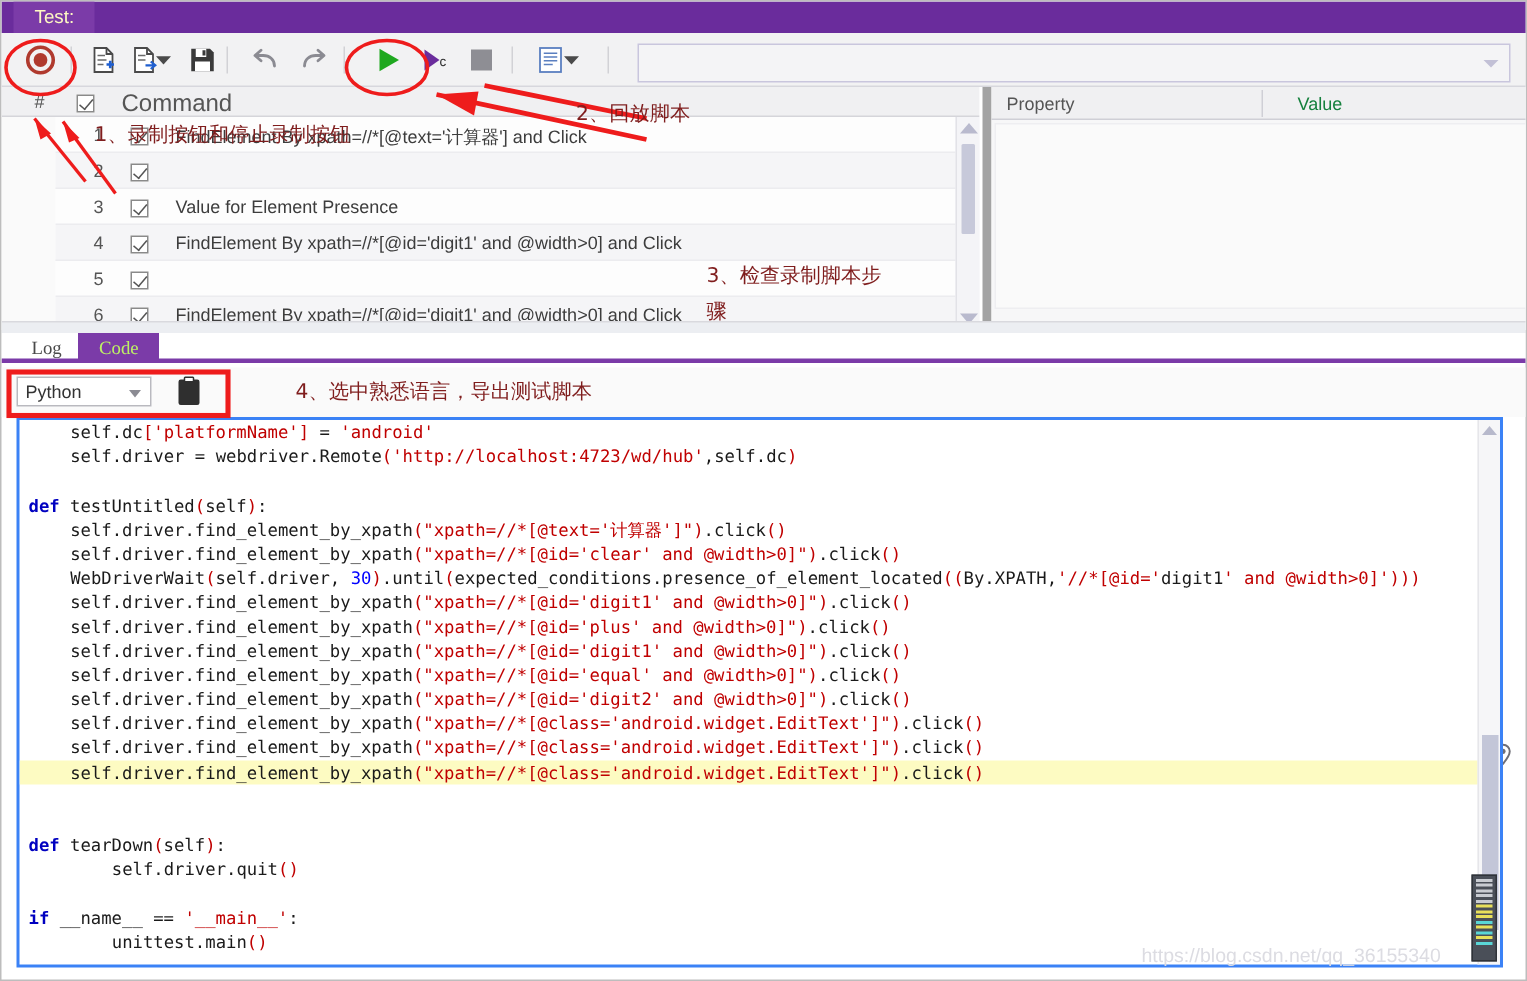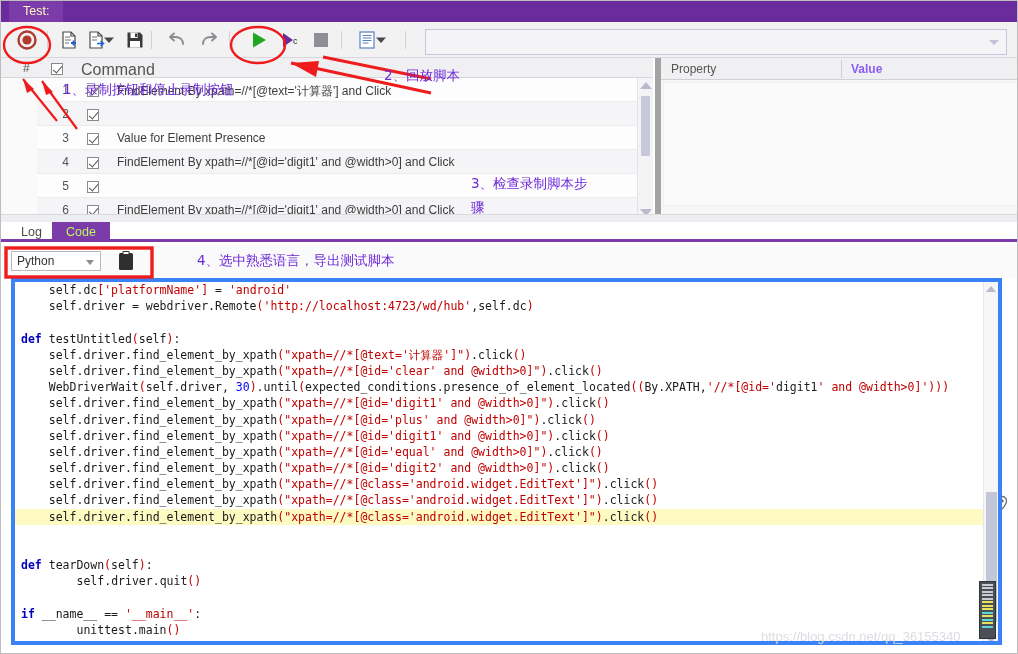--- a/index.html
+++ b/index.html
@@ -139,21 +139,21 @@
     background: #ffffff;
     border-left: 6px solid #a3a3a3;
   }
   .prop-head {
     position: absolute; left: 0; top: 0;
     width: 364px; height: 22px;
     background: #f0f0f2;
     border-bottom: 1px solid #cfcfd6;
   }
   .prop-head .p-name { position: absolute; left: 10px; top: 4px; color: #555; font-size: 12px; }
-  .prop-head .p-val  { position: absolute; left: 190px; top: 4px; color: #8b5cf6; font-size: 12px; font-weight: bold; }
+  .prop-head .p-val  { position: absolute; left: 204px; top: 4px; color: #15803d; font-size: 12px; }
   .prop-head .p-div  { position: absolute; left: 180px; top: 2px; width: 1px; height: 18px; background: #cfcfd6; }
   .prop-body { position: absolute; left: 0; top: 22px; width: 364px; height: 140px; background: #f7f7f8; }
   .prop-body .inner { position: absolute; left: 2px; top: 2px; right: 2px; bottom: 14px; background: #fafafa; border: 1px solid #eeeef1; }
 
   
   .splitter {
     position: absolute; left: 0; top: 213px;
     width: 1018px; height: 8px;
     background: #eceef2;
     border-top: 1px solid #d9d9de;
@@ -162,21 +162,21 @@
   
   .lc-tabs {
     position: absolute; left: 0; top: 221px;
     width: 1018px; height: 20px;
     background: #ffffff;
     border-bottom: 3px solid #7b3ba8;
   }
   .lc-tab {
     position: absolute; top: 0;
     height: 20px; padding: 0 14px;
-    line-height: 20px; font-size: 12.5px;
+    line-height: 20px; font-size: 12.5px; font-family: Liberation Serif, serif;
   }
   .lc-tab.inactive { left: 6px; color: #4a4a4a; }
   .lc-tab.active { left: 51px; background: #7b3ba8; color: #bef264; }
 
   
   .code-tb {
     position: absolute; left: 0; top: 244px;
     width: 1018px; height: 33px;
     background: #fafafa;
   }
@@ -202,21 +202,21 @@
   .gchk .box { width: 13px; height: 13px; border: 1px solid #6d6d6d; background: #fff; margin-right: 5px; }
   .gchk.dis .box { border-color: #c7c7cc; }
   .gchk.dis { color: #b3b3b8; }
   .gchk.en { color: #4a4a4a; }
 
   
   .code-wrap {
     position: absolute; left: 10px; top: 277px;
     width: 991px; height: 367px;
     background: #ffffff;
-    border: 4px solid #3b82f6;
+    border: 2px solid #3b82f6;
     overflow: hidden;
   }
   .code-area {
     position: absolute; left: 0; top: 0;
     width: 975px; height: 365px;
     overflow: hidden;
     font-family: "DejaVu Sans Mono", "Liberation Mono", monospace;
     font-size: 11.5px;
     line-height: 16.2px;
     white-space: pre;
@@ -258,21 +258,21 @@
   .watermark {
     position: absolute; left: 760px; top: 628px;
     color: #dcdce2; font-size: 13px;
     font-family: "Liberation Sans", sans-serif;
     white-space: nowrap;
   }
 
   
   .ann {
     position: absolute;
-    color: #6d28d9;
+    color: #7f1d1d;
     font-size: 13.5px;
     white-space: nowrap;
     font-family: "DejaVu Sans", sans-serif;
   }
   .ovl { position: absolute; left: 0; top: 0; width: 1018px; height: 654px; pointer-events: none; }
 </style>
 </head>
 <body>
 
 <div id="app">

